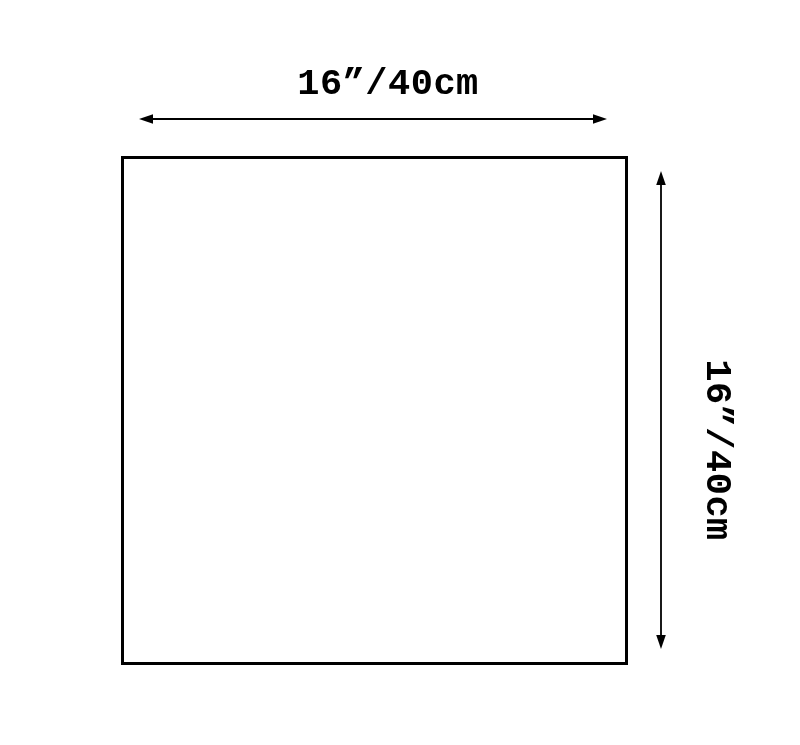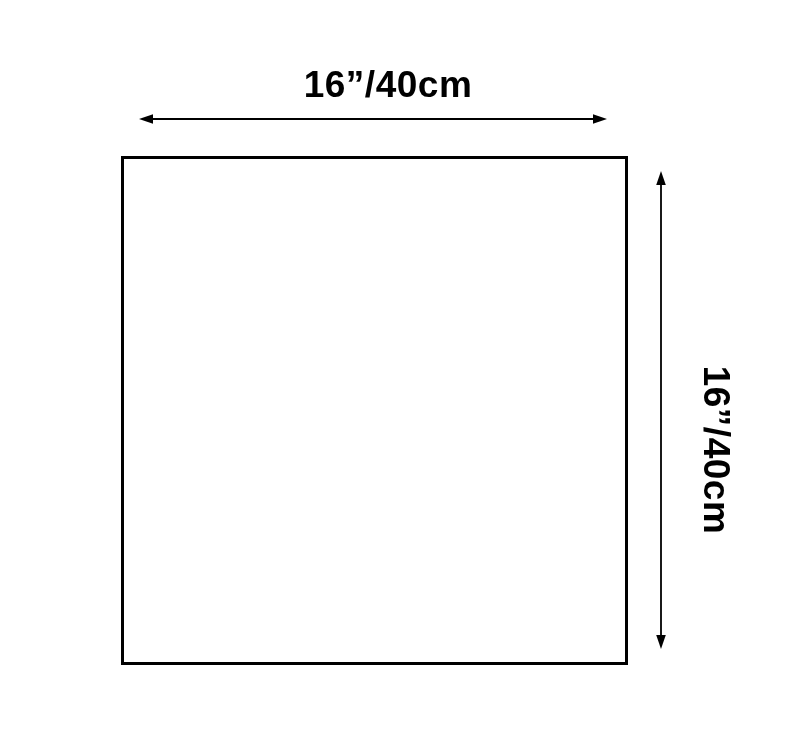--- a/index.html
+++ b/index.html
@@ -6,21 +6,21 @@
     margin: 0;
     padding: 0;
     background: #ffffff;
   }
   .canvas {
     position: relative;
     width: 800px;
     height: 745px;
     background: #ffffff;
     overflow: hidden;
-    font-family: Liberation Sans, sans-serif;
+    font-family: Liberation Mono, monospace;
   }
   .square-outline {
     position: absolute;
     left: 121px;
     top: 156px;
     width: 507px;
     height: 509px;
     box-sizing: border-box;
     border: 3px solid #000000;
     background: #ffffff;

